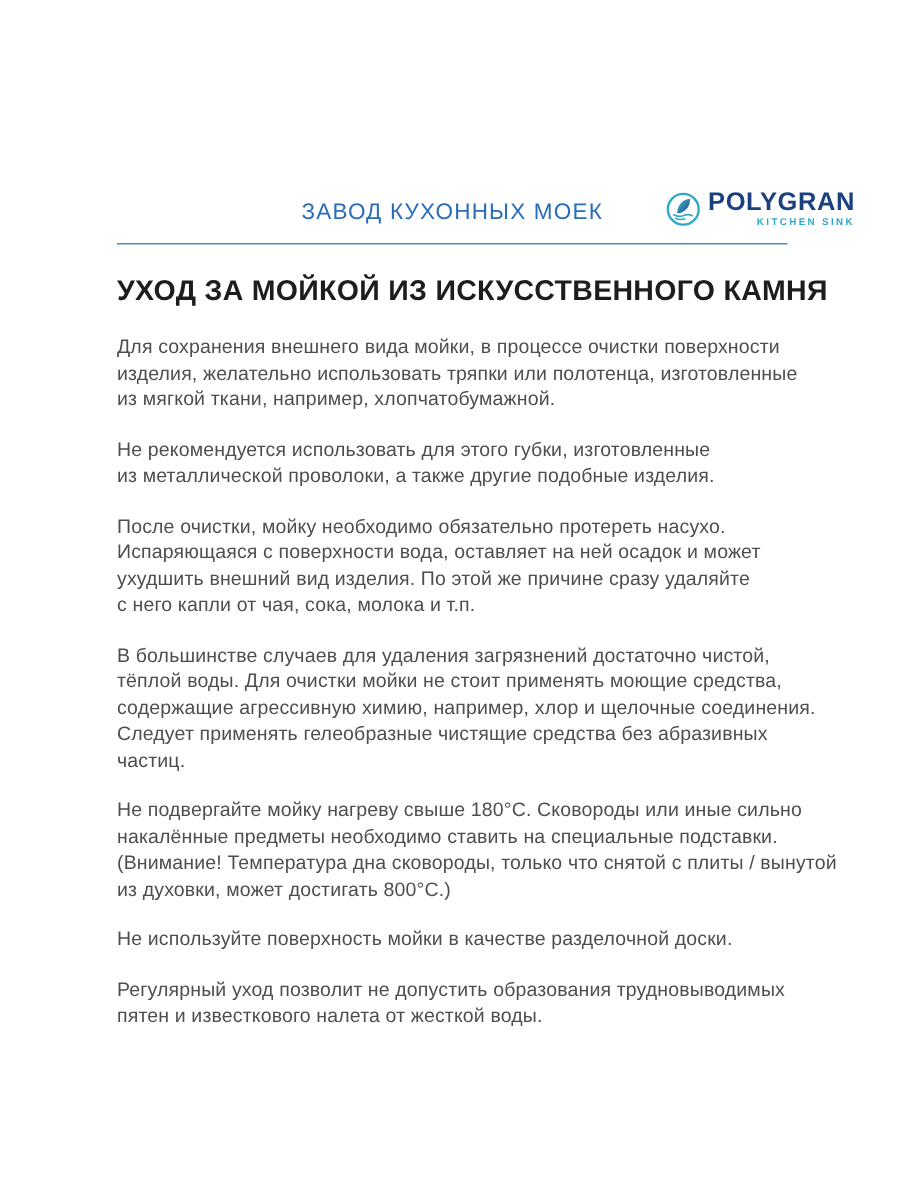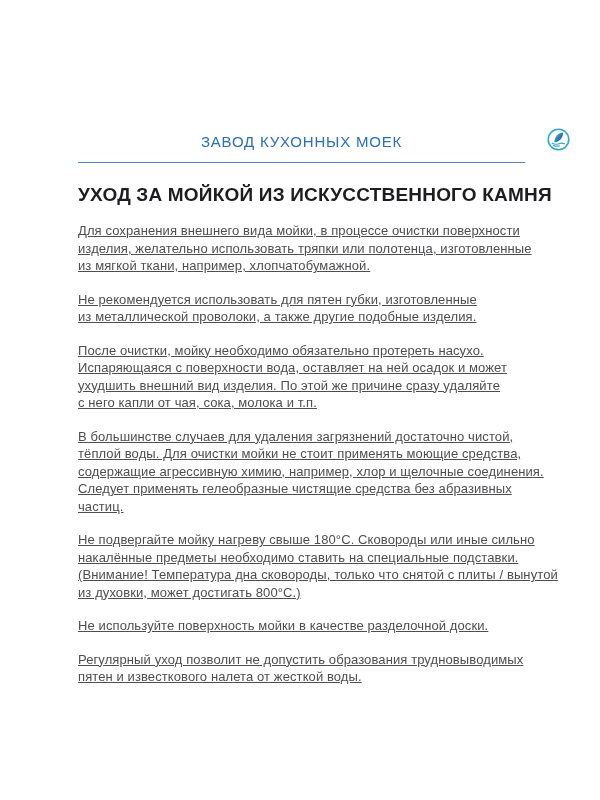--- a/index.html
+++ b/index.html
@@ -87,21 +87,20 @@
   .body-text {
     margin: 13px 30px 0 78px;
   }
   .body-text p {
     margin: 16px 0 8px 0;
     color: #4e4e50;
     font-size: 13px;
     line-height: 17.5px;
     white-space: pre-line;
     letter-spacing: 0.1px;
-    text-decoration: underline;
   }
 </style>
 </head>
 <body>
 
 <div class="page">
 
   <div class="header-row">
     <div class="factory-title">ЗАВОД КУХОННЫХ МОЕК</div>
 
@@ -113,32 +112,36 @@
               <stop offset="0" stop-color="#49c4de"></stop>
               <stop offset="1" stop-color="#1a4080"></stop>
             </linearGradient>
           </defs>
           <circle cx="16" cy="16" r="14.3" fill="#ffffff" stroke="#2fa9c9" stroke-width="2.2"></circle>
           <path d="M10.2 19.5 C11.2 10.5 16 6.8 22.2 6.2 C22.8 12.2 19.2 17.2 12.6 19.8 Z" fill="url(#sailGrad)"></path>
           <path d="M7.2 21.2 q4.2 2.6 9.2 0.6 q4 -1.6 8 0.2" stroke="#2fa9c9" stroke-width="1.6" fill="none" stroke-linecap="round"></path>
           <path d="M9 24.4 q3.6 2 8.4 0.4" stroke="#2fa9c9" stroke-width="1.4" fill="none" stroke-linecap="round"></path>
         </svg>
       </span>
+      <span class="logo-text-col">
+        <span class="logo-name">POLYGRAN</span>
+        <span class="logo-tagline">KITCHEN SINK</span>
+      </span>
     </div>
   </div>
 
   <div class="divider"></div>
 
   <h1 class="doc-title">УХОД ЗА МОЙКОЙ ИЗ ИСКУССТВЕННОГО КАМНЯ</h1>
 
   <div class="body-text">
     <p>Для сохранения внешнего вида мойки, в процессе очистки поверхности
 изделия, желательно использовать тряпки или полотенца, изготовленные
 из мягкой ткани, например, хлопчатобумажной.</p>
-    <p>Не рекомендуется использовать для пятен губки, изготовленные
+    <p>Не рекомендуется использовать для этого губки, изготовленные
 из металлической проволоки, а также другие подобные изделия.</p>
     <p>После очистки, мойку необходимо обязательно протереть насухо.
 Испаряющаяся с поверхности вода, оставляет на ней осадок и может
 ухудшить внешний вид изделия. По этой же причине сразу удаляйте
 с него капли от чая, сока, молока и т.п.</p>
     <p>В большинстве случаев для удаления загрязнений достаточно чистой,
 тёплой воды. Для очистки мойки не стоит применять моющие средства,
 содержащие агрессивную химию, например, хлор и щелочные соединения.
 Следует применять гелеобразные чистящие средства без абразивных
 частиц.</p>

